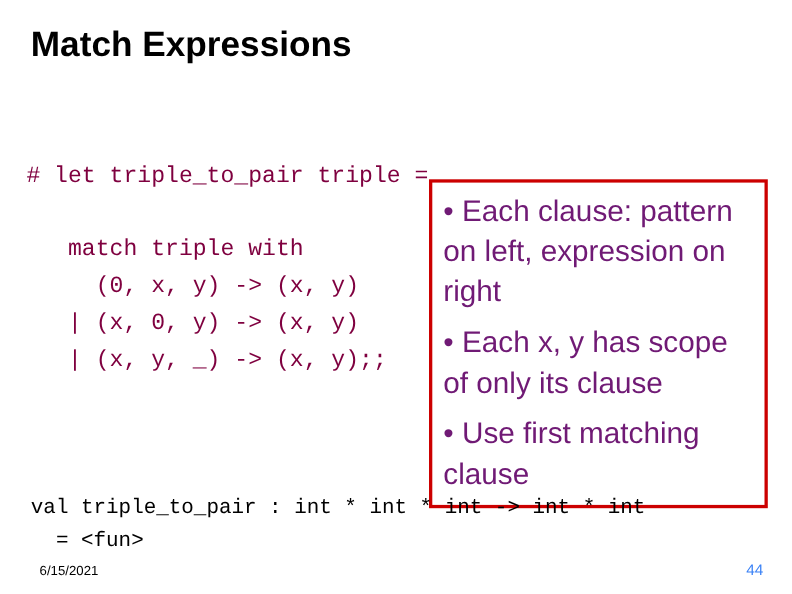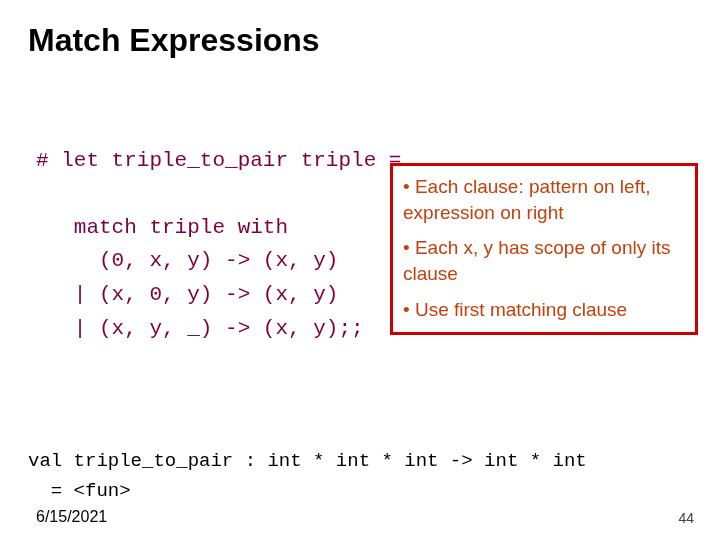--- a/index.html
+++ b/index.html
@@ -15,36 +15,36 @@
     position: absolute;
     top: 22px;
     left: 28px;
     font-size: 32px;
     color: #000;
     font-weight: 700;
   }
   .code-block {
     position: absolute;
     top: 110px;
-    left: 36px;
+    left: 24px;
     font-family: "Courier New", Courier, monospace;
     font-size: 21px;
     color: #7f003f;
     line-height: 1.6;
     white-space: pre;
   }
   .callout {
     position: absolute;
     top: 163px;
     left: 390px;
     width: 308px;
     border: 3px solid #cc0000;
     padding: 8px 16px 10px 10px;
-    font-size: 19px;
-    color: #c2410c;
+    font-size: 27px;
+    color: #701a75;
     line-height: 1.35;
   }
   .callout .bullet {
     margin-bottom: 10px;
   }
   .callout .bullet:last-child {
     margin-bottom: 0;
   }
   .val-block {
     position: absolute;
@@ -53,29 +53,29 @@
     font-family: "Courier New", Courier, monospace;
     font-size: 19px;
     color: #000;
     line-height: 1.55;
     white-space: pre;
   }
   .footer-date {
     position: absolute;
     bottom: 14px;
     left: 36px;
-    font-size: 16px;
+    font-size: 12px;
     color: #000;
   }
   .footer-page {
     position: absolute;
     bottom: 14px;
     right: 26px;
     font-size: 14px;
-    color: #404040;
+    color: #3b82f6;
   }
 </style>
 </head>
 <body>
 
 <div class="title">Match Expressions</div>
 
 <div class="code-block">
 <span># let triple_to_pair triple =</span>
 

